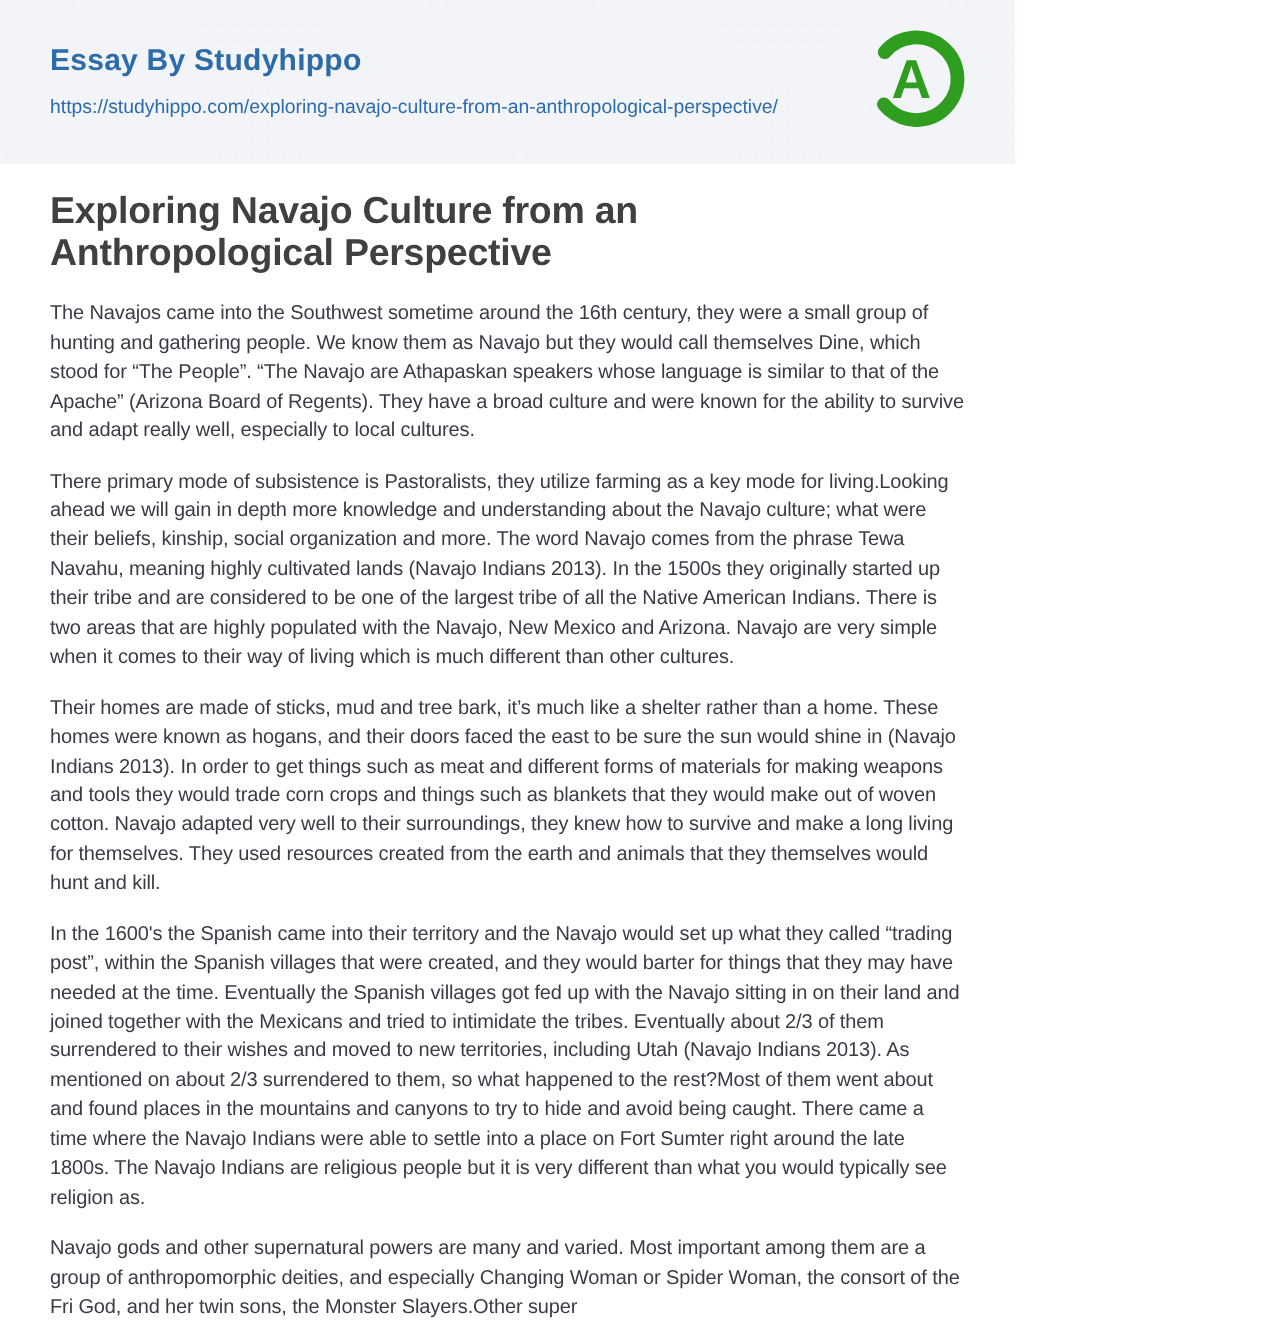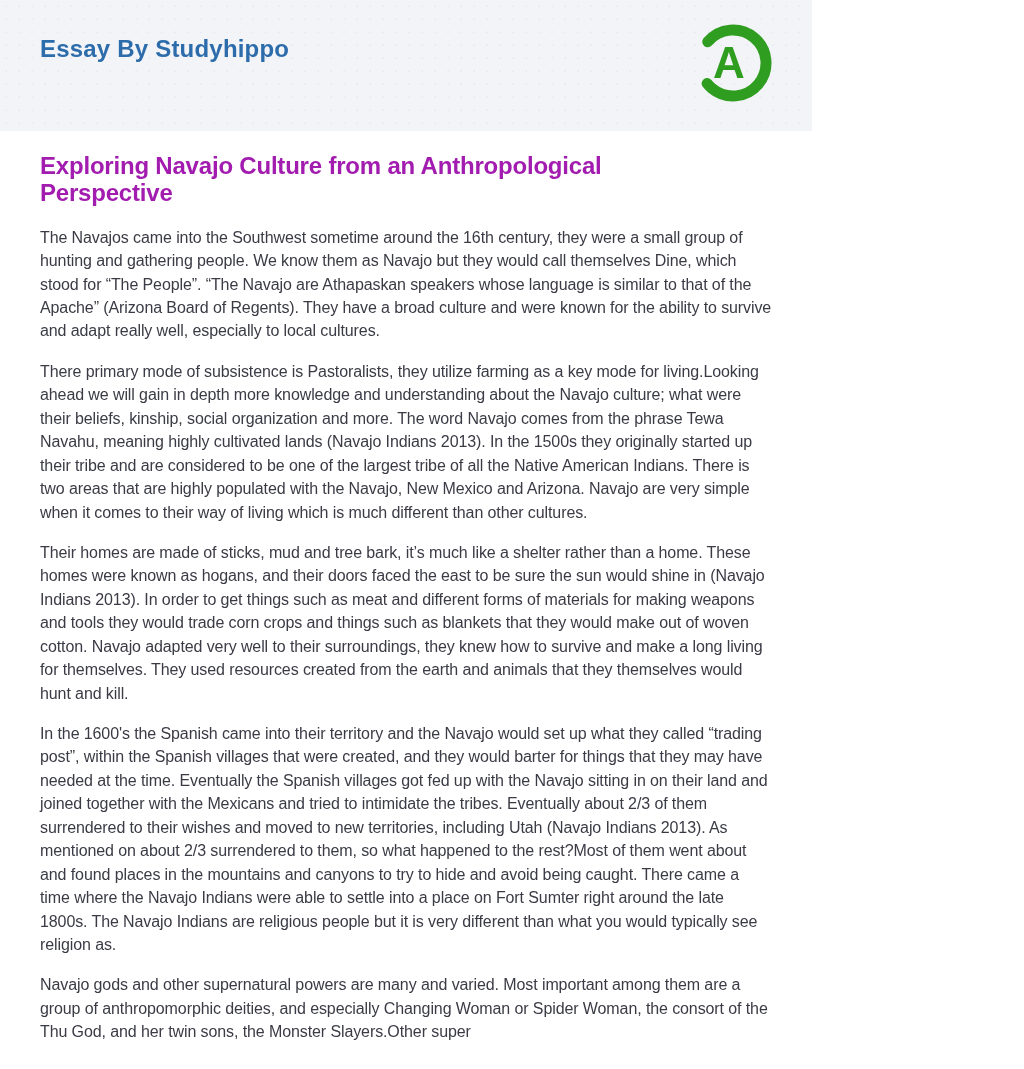--- a/index.html
+++ b/index.html
@@ -45,52 +45,53 @@
     width: 84px;
     height: 88px;
   }
   .content {
     box-sizing: border-box;
     padding: 21px 40px 0 40px;
   }
   .article-title {
     max-width: 660px;
     margin: 0 0 19px 0;
-    color: #a21caf;
-    font-size: 24px;
+    color: #404040;
+    font-size: 30px;
     line-height: 1.14;
     font-weight: 800;
     letter-spacing: -0.2px;
   }
   .article-paragraph {
     max-width: 944px;
     margin: 0 0 17px 0;
     color: #3a3b45;
     font-size: 16px;
     line-height: 1.465;
     letter-spacing: -0.1px;
   }
 </style>
 </head>
 <body>
 
 <div class="page">
 
   <header class="site-header">
     <div class="site-title">Essay By Studyhippo</div>
+    <a class="page-url">https://studyhippo.com/exploring-navajo-culture-from-an-anthropological-perspective/</a>
 
     <svg class="logo" viewBox="0 0 84 88" aria-hidden="true">
       <circle cx="42" cy="44" r="33" fill="none" stroke="#2f9d1f" stroke-width="11" stroke-linecap="round" stroke-dasharray="162 45.3" transform="rotate(-140 42 44)"></circle>
       <text x="38" y="59" text-anchor="middle" font-family="Liberation Sans, sans-serif" font-size="44" font-weight="700" fill="#2f9d1f">A</text>
     </svg>
   </header>
 
   <main class="content">
     <h1 class="article-title">Exploring Navajo Culture from an Anthropological Perspective</h1>
 
     <p class="article-paragraph">The Navajos came into the Southwest sometime around the 16th century, they were a small group of hunting and gathering people. We know them as Navajo but they would call themselves Dine, which stood for “The People”. “The Navajo are Athapaskan speakers whose language is similar to that of the Apache” (Arizona Board of Regents). They have a broad culture and were known for the ability to survive and adapt really well, especially to local cultures.</p>
     <p class="article-paragraph">There primary mode of subsistence is Pastoralists, they utilize farming as a key mode for living.Looking ahead we will gain in depth more knowledge and understanding about the Navajo culture; what were their beliefs, kinship, social organization and more. The word Navajo comes from the phrase Tewa Navahu, meaning highly cultivated lands (Navajo Indians 2013). In the 1500s they originally started up their tribe and are considered to be one of the largest tribe of all the Native American Indians. There is two areas that are highly populated with the Navajo, New Mexico and Arizona. Navajo are very simple when it comes to their way of living which is much different than other cultures.</p>
     <p class="article-paragraph">Their homes are made of sticks, mud and tree bark, it’s much like a shelter rather than a home. These homes were known as hogans, and their doors faced the east to be sure the sun would shine in (Navajo Indians 2013). In order to get things such as meat and different forms of materials for making weapons and tools they would trade corn crops and things such as blankets that they would make out of woven cotton. Navajo adapted very well to their surroundings, they knew how to survive and make a long living for themselves. They used resources created from the earth and animals that they themselves would hunt and kill.</p>
     <p class="article-paragraph">In the 1600's the Spanish came into their territory and the Navajo would set up what they called “trading post”, within the Spanish villages that were created, and they would barter for things that they may have needed at the time. Eventually the Spanish villages got fed up with the Navajo sitting in on their land and joined together with the Mexicans and tried to intimidate the tribes. Eventually about 2/3 of them surrendered to their wishes and moved to new territories, including Utah (Navajo Indians 2013). As mentioned on about 2/3 surrendered to them, so what happened to the rest?Most of them went about and found places in the mountains and canyons to try to hide and avoid being caught. There came a time where the Navajo Indians were able to settle into a place on Fort Sumter right around the late 1800s. The Navajo Indians are religious people but it is very different than what you would typically see religion as.</p>
-    <p class="article-paragraph">Navajo gods and other supernatural powers are many and varied. Most important among them are a group of anthropomorphic deities, and especially Changing Woman or Spider Woman, the consort of the Thu God, and her twin sons, the Monster Slayers.Other super</p>
+    <p class="article-paragraph">Navajo gods and other supernatural powers are many and varied. Most important among them are a group of anthropomorphic deities, and especially Changing Woman or Spider Woman, the consort of the Fri God, and her twin sons, the Monster Slayers.Other super</p>
   </main>
 
 </div>
 
 </body></html>

